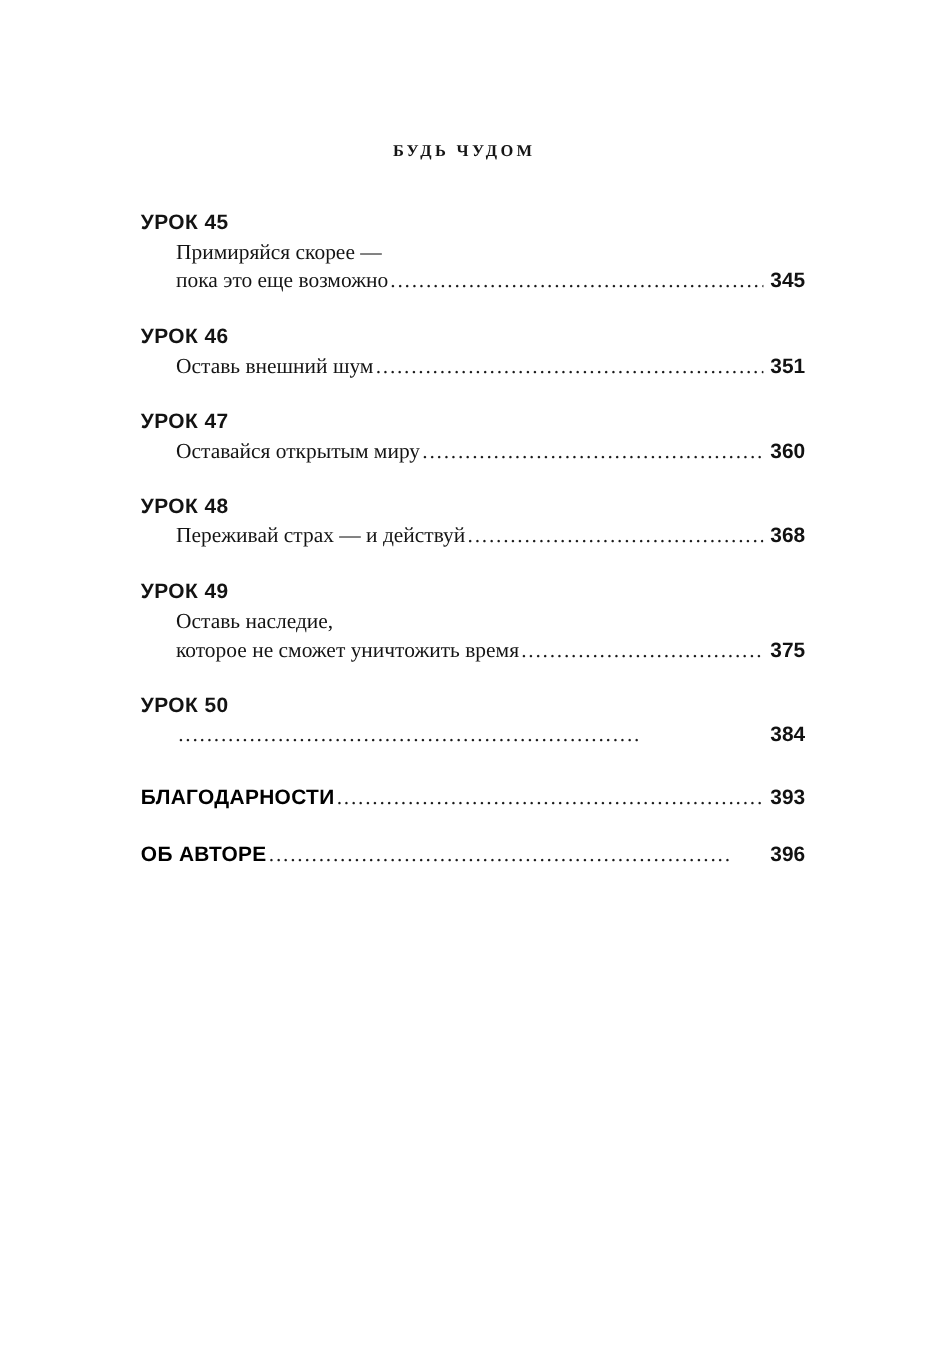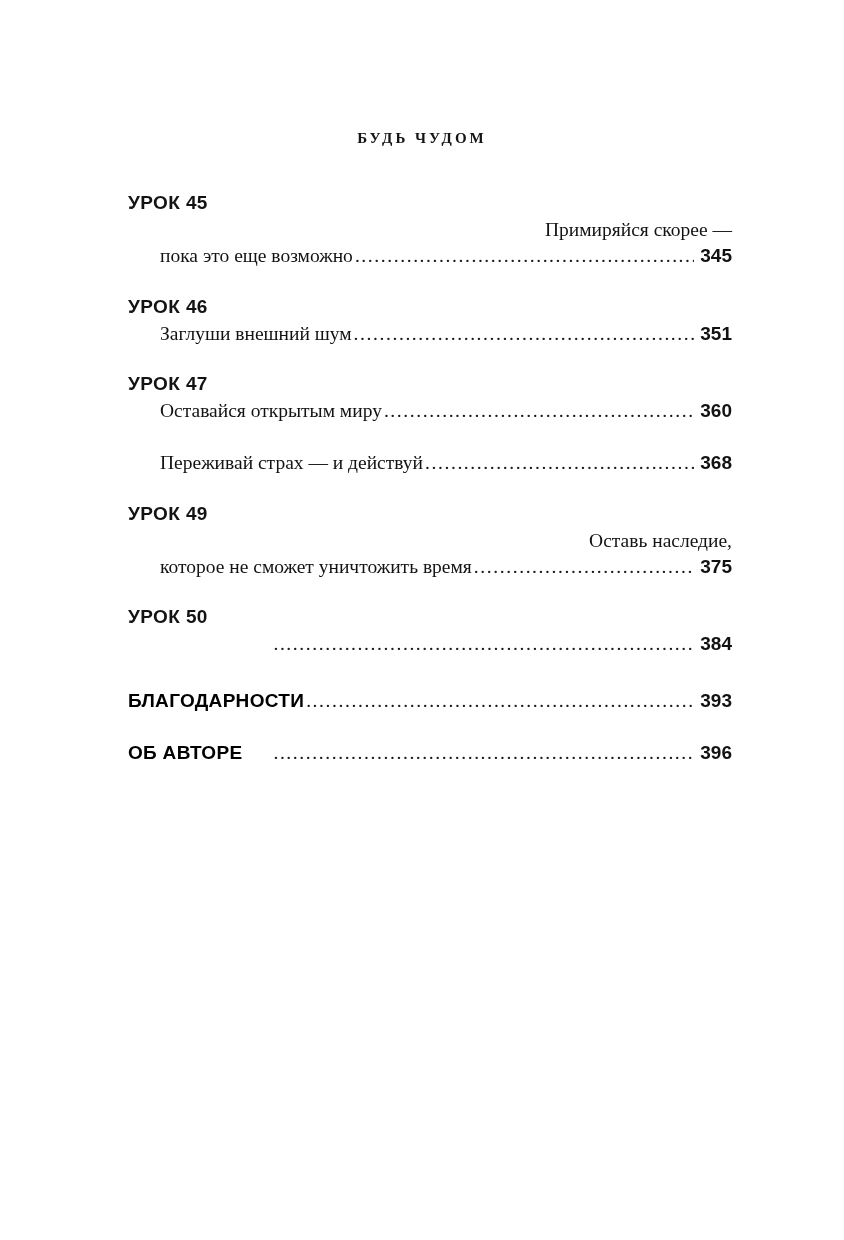--- a/index.html
+++ b/index.html
@@ -51,21 +51,20 @@
   }
   .lesson-lines {
     padding-left: 32px;
   }
   .line {
     font-family: "Liberation Serif", serif;
     font-size: 19.5px;
     color: #131313;
     white-space: nowrap;
     line-height: 1.35;
-    text-align: right;
   }
   .line-fill {
     display: flex;
     align-items: baseline;
     width: 100%;
   }
   .line-fill .txt {
     flex: 0 0 auto;
     white-space: nowrap;
   }
@@ -119,39 +118,40 @@
           <span class="dots">.................................................................</span>
           <span class="pagenum">345</span>
         </div>
       </div>
     </div>
 
     <div class="entry">
       <div class="lesson-label">УРОК 46</div>
       <div class="lesson-lines">
         <div class="line line-fill">
-          <span class="txt">Заглуши внешний шум</span>
+          <span class="txt">Оставь внешний шум</span>
           <span class="dots">.................................................................</span>
           <span class="pagenum">351</span>
         </div>
       </div>
     </div>
 
     <div class="entry">
       <div class="lesson-label">УРОК 47</div>
       <div class="lesson-lines">
         <div class="line line-fill">
           <span class="txt">Оставайся открытым миру</span>
           <span class="dots">.................................................................</span>
           <span class="pagenum">360</span>
         </div>
       </div>
     </div>
 
     <div class="entry">
+      <div class="lesson-label">УРОК 48</div>
       <div class="lesson-lines">
         <div class="line line-fill">
           <span class="txt">Переживай страх — и действуй </span>
           <span class="dots">.................................................................</span>
           <span class="pagenum">368</span>
         </div>
       </div>
     </div>
 
     <div class="entry">

